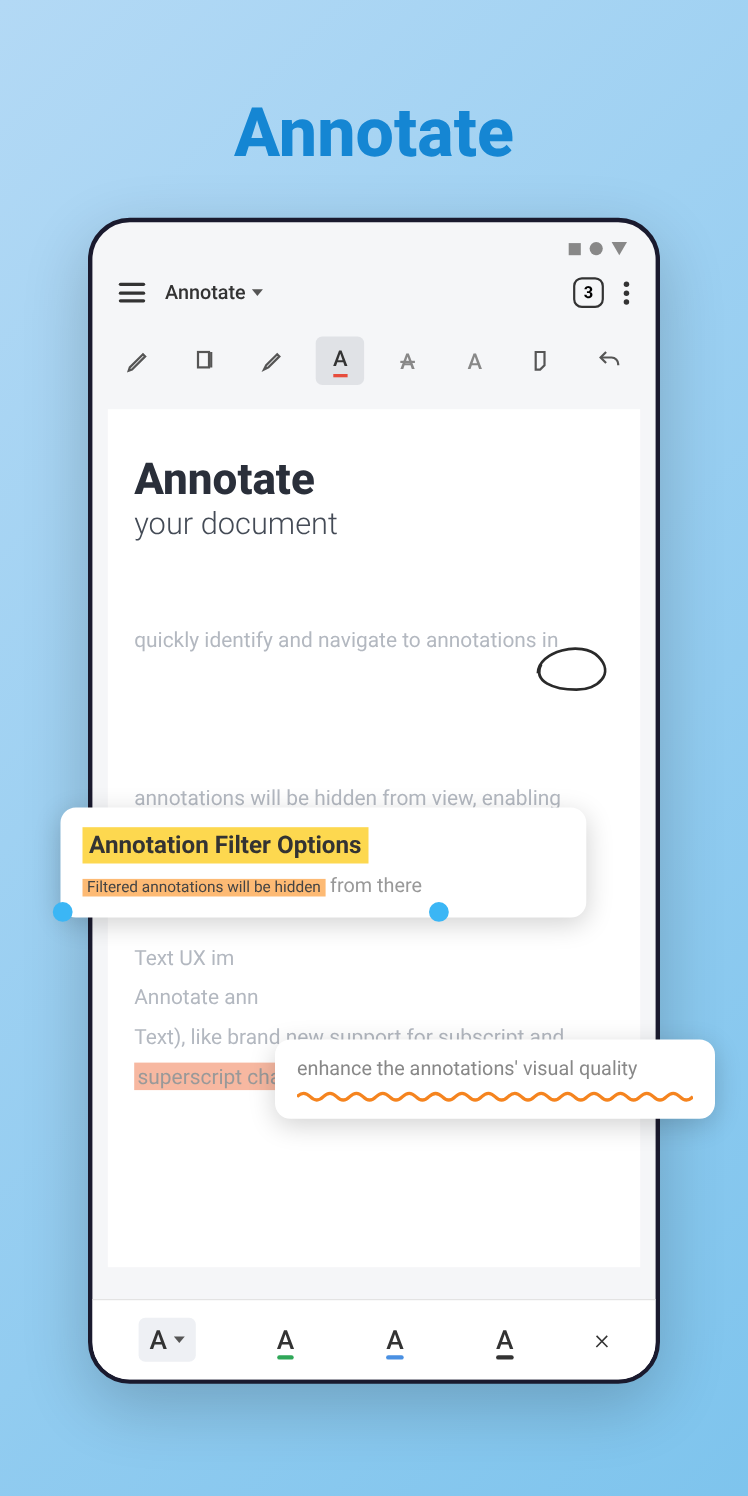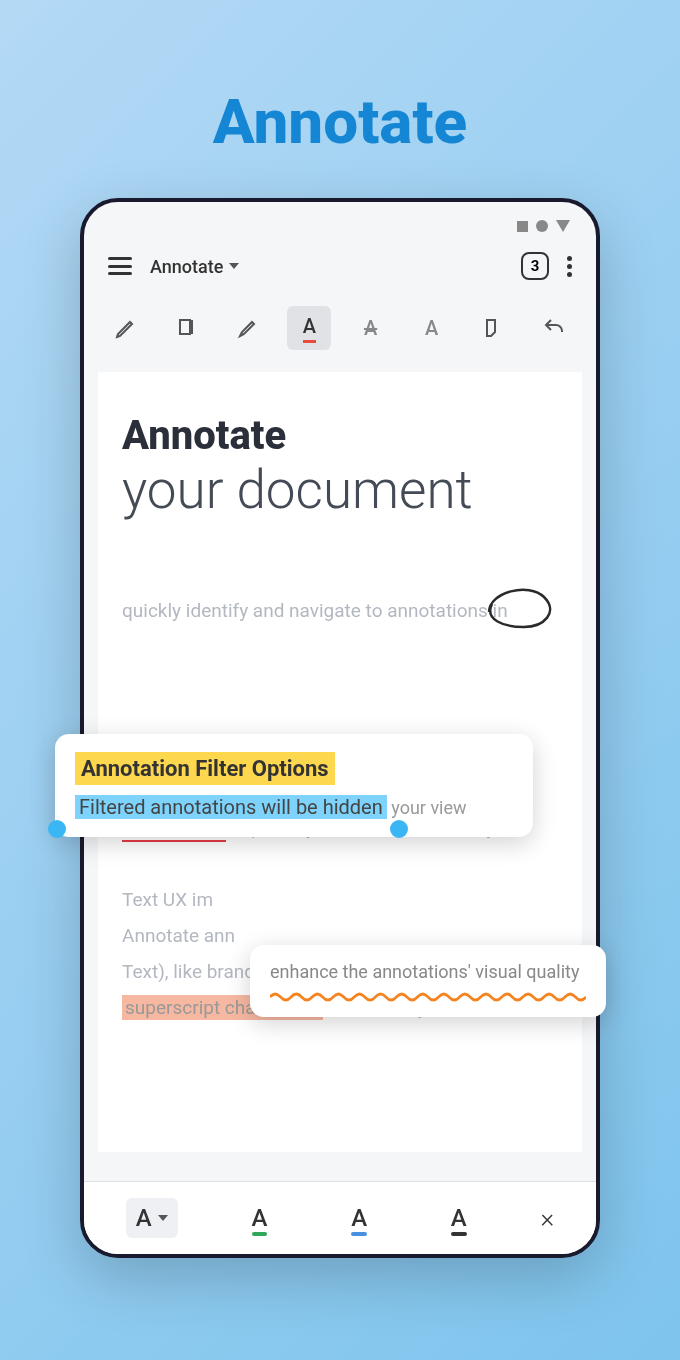--- a/index.html
+++ b/index.html
@@ -100,21 +100,21 @@
   padding: 40px 24px;
   min-height: 780px;
   position: relative;
 }
 .doc-title-bold {
   font-size: 40px;
   font-weight: 800;
   color: #2a2f3a;
 }
 .doc-title-light {
-  font-size: 53px;
+  font-size: 28px;
   font-weight: 300;
   color: #444b56;
 }
 .doc-body {
   margin-top: 36px;
   font-size: 19px;
   line-height: 1.9;
   color: #b3b8c0;
 }
 .scribble {
@@ -144,39 +144,39 @@
 .popup-1 .hl-yellow {
   background: #fdd84f;
   font-weight: 700;
   font-size: 22px;
   color: #333;
   padding: 4px 6px;
   display: inline-block;
   margin-bottom: 10px;
 }
 .popup-1 .hl-green {
-  background: #7dd3fc;
-  font-size: 20px;
+  background: #fdba74;
+  font-size: 14px;
   color: #444;
   padding: 0 4px;
 }
 .popup-1 .plain {
   font-size: 18px;
   color: #999;
 }
 .handle {
   width: 18px; height: 18px; background: #3bb6f5; border-radius: 50%;
   position: absolute;
 }
 .handle.left { left: 48px; top: 820px; }
 .handle.right { left: 390px; top: 820px; }
 .popup-2 {
   top: 945px;
   left: 250px;
-  width: 356px;
+  width: 400px;
   padding: 16px 20px 10px;
 }
 .popup-2 .txt {
   font-size: 18px;
   color: #888;
   display: block;
   margin-bottom: 6px;
 }
 .squiggle {
   width: 100%;
@@ -324,21 +324,21 @@
     </div>
     <div class="color-btn">
       <span class="A-glyph">A<span class="A-under" style="background:#333"></span></span>
     </div>
     <div class="close-x">×</div>
   </div>
 </div>
 
 <div class="popup-card popup-1">
   <span class="hl-yellow">Annotation Filter Options</span><br>
-  <span class="hl-green">Filtered annotations will be hidden</span><span class="plain"> your view</span>
+  <span class="hl-green">Filtered annotations will be hidden</span><span class="plain"> from there</span>
 </div>
 <div class="handle left"></div>
 <div class="handle right"></div>
 
 <div class="popup-card popup-2">
   <span class="txt">enhance the annotations' visual quality</span>
   <svg class="squiggle" viewBox="0 0 360 12" preserveAspectRatio="none">
     <path d="M0 6 Q 6 0, 12 6 T 24 6 T 36 6 T 48 6 T 60 6 T 72 6 T 84 6 T 96 6 T 108 6 T 120 6 T 132 6 T 144 6 T 156 6 T 168 6 T 180 6 T 192 6 T 204 6 T 216 6 T 228 6 T 240 6 T 252 6 T 264 6 T 276 6 T 288 6 T 300 6 T 312 6 T 324 6 T 336 6 T 348 6 T 360 6" fill="none" stroke="#f5841f" stroke-width="3"></path>
   </svg>
 </div>

